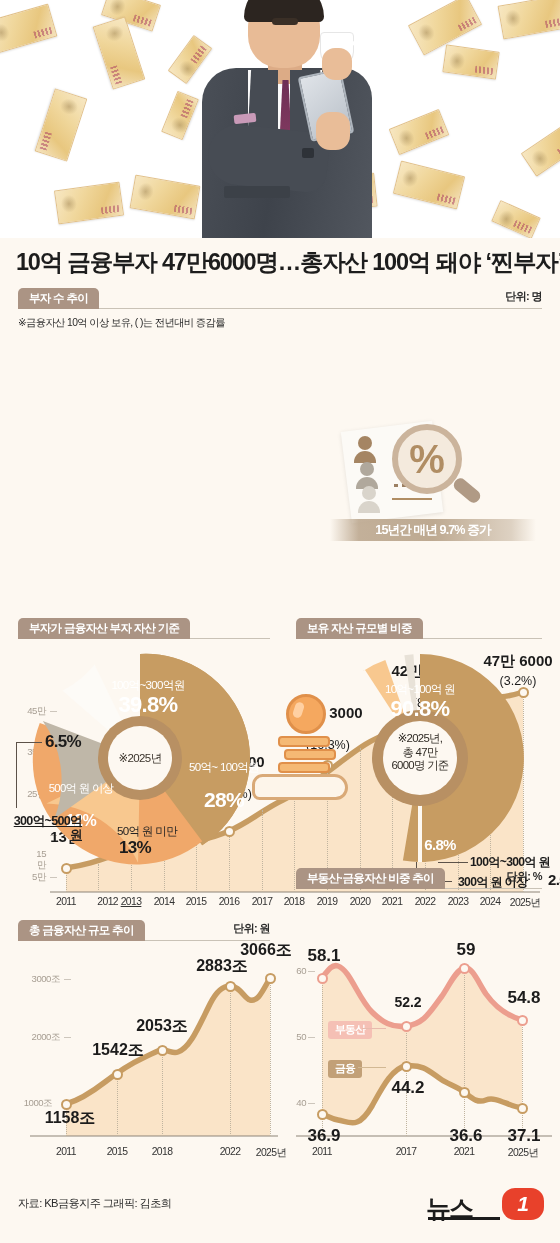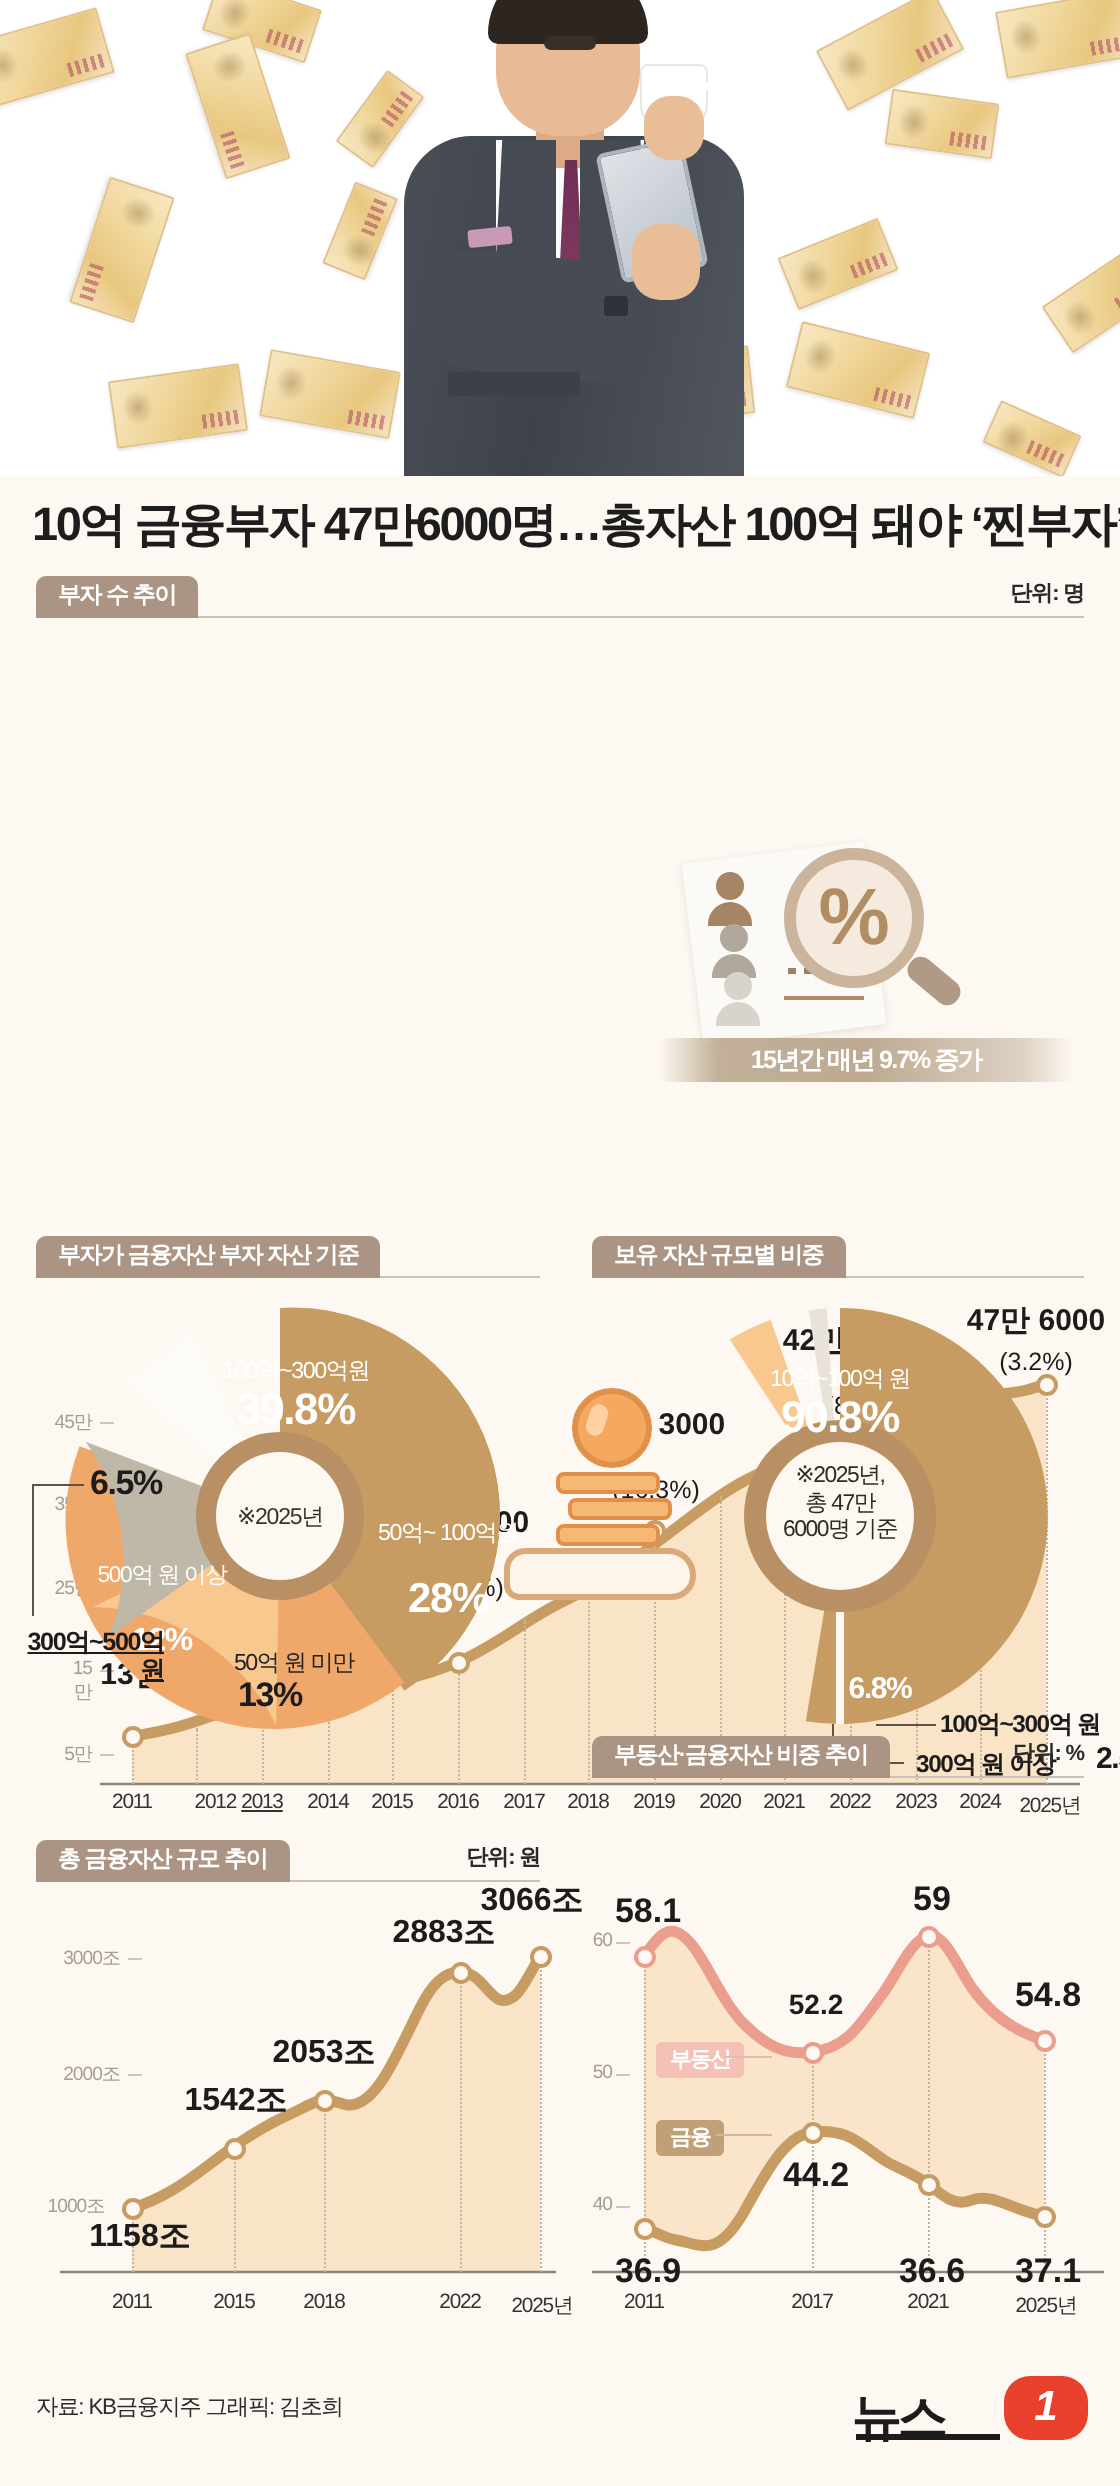--- a/index.html
+++ b/index.html
@@ -210,30 +210,31 @@
   </div>
 
   <div id="headline">10억 금융부자 47만6000명…총자산 100억 돼야 ‘찐부자’</div>
 
   <div class="sec" style="left:18px; top:288px; width:524px;">
     <div class="sec-bar">
       <div class="sec-tab">부자 수 추이</div>
       <div class="sec-unit">단위: 명</div>
     </div>
   </div>
+  <div class="note" style="left:18px; top:316px;">※금융자산 10억 이상 보유, ( )는 전년대비 증감률</div>
 
   <div class="chart" id="c1" style="left:0px; top:330px; width:560px; height:250px;">
 
     <div class="ylab" style="left:14px; top:375px; width:32px;">45만</div>
     <div class="gridtick" style="left:50px; top:381px;"></div>
     <div class="ylab" style="left:14px; top:416px; width:32px;">35만</div>
     <div class="gridtick" style="left:50px; top:422px;"></div>
     <div class="ylab" style="left:14px; top:458px; width:32px;">25만</div>
     <div class="gridtick" style="left:50px; top:464px;"></div>
-    <div class="ylab" style="left:14px; top:499px; width:32px;padding-left:17px;">15만</div>
+    <div class="ylab" style="left:14px; top:518px; width:32px;padding-left:17px;">15만</div>
     <div class="gridtick" style="left:50px; top:505px;"></div>
     <div class="ylab" style="left:14px; top:541px; width:32px;">5만</div>
     <div class="gridtick" style="left:50px; top:547px;"></div>
 
     <svg width="560" height="250" viewBox="0 0 560 250" style="position:absolute; left:0; top:330px;">
       <defs></defs>
       <path d="M 66,208 C 88,205 100,200 120,193 C 142,186 154,183 175,182 C 196,181 208,180 229,171
                C 250,162 262,150 283,140 C 304,130 317,120 338,104 C 359,88 371,79 392,72
                C 413,65 425,58 446,50 C 467,42 479,39 500,37 C 511,36 514,35 523,32
                L 523,232 L 66,232 Z" fill="#fae4c8"></path>

